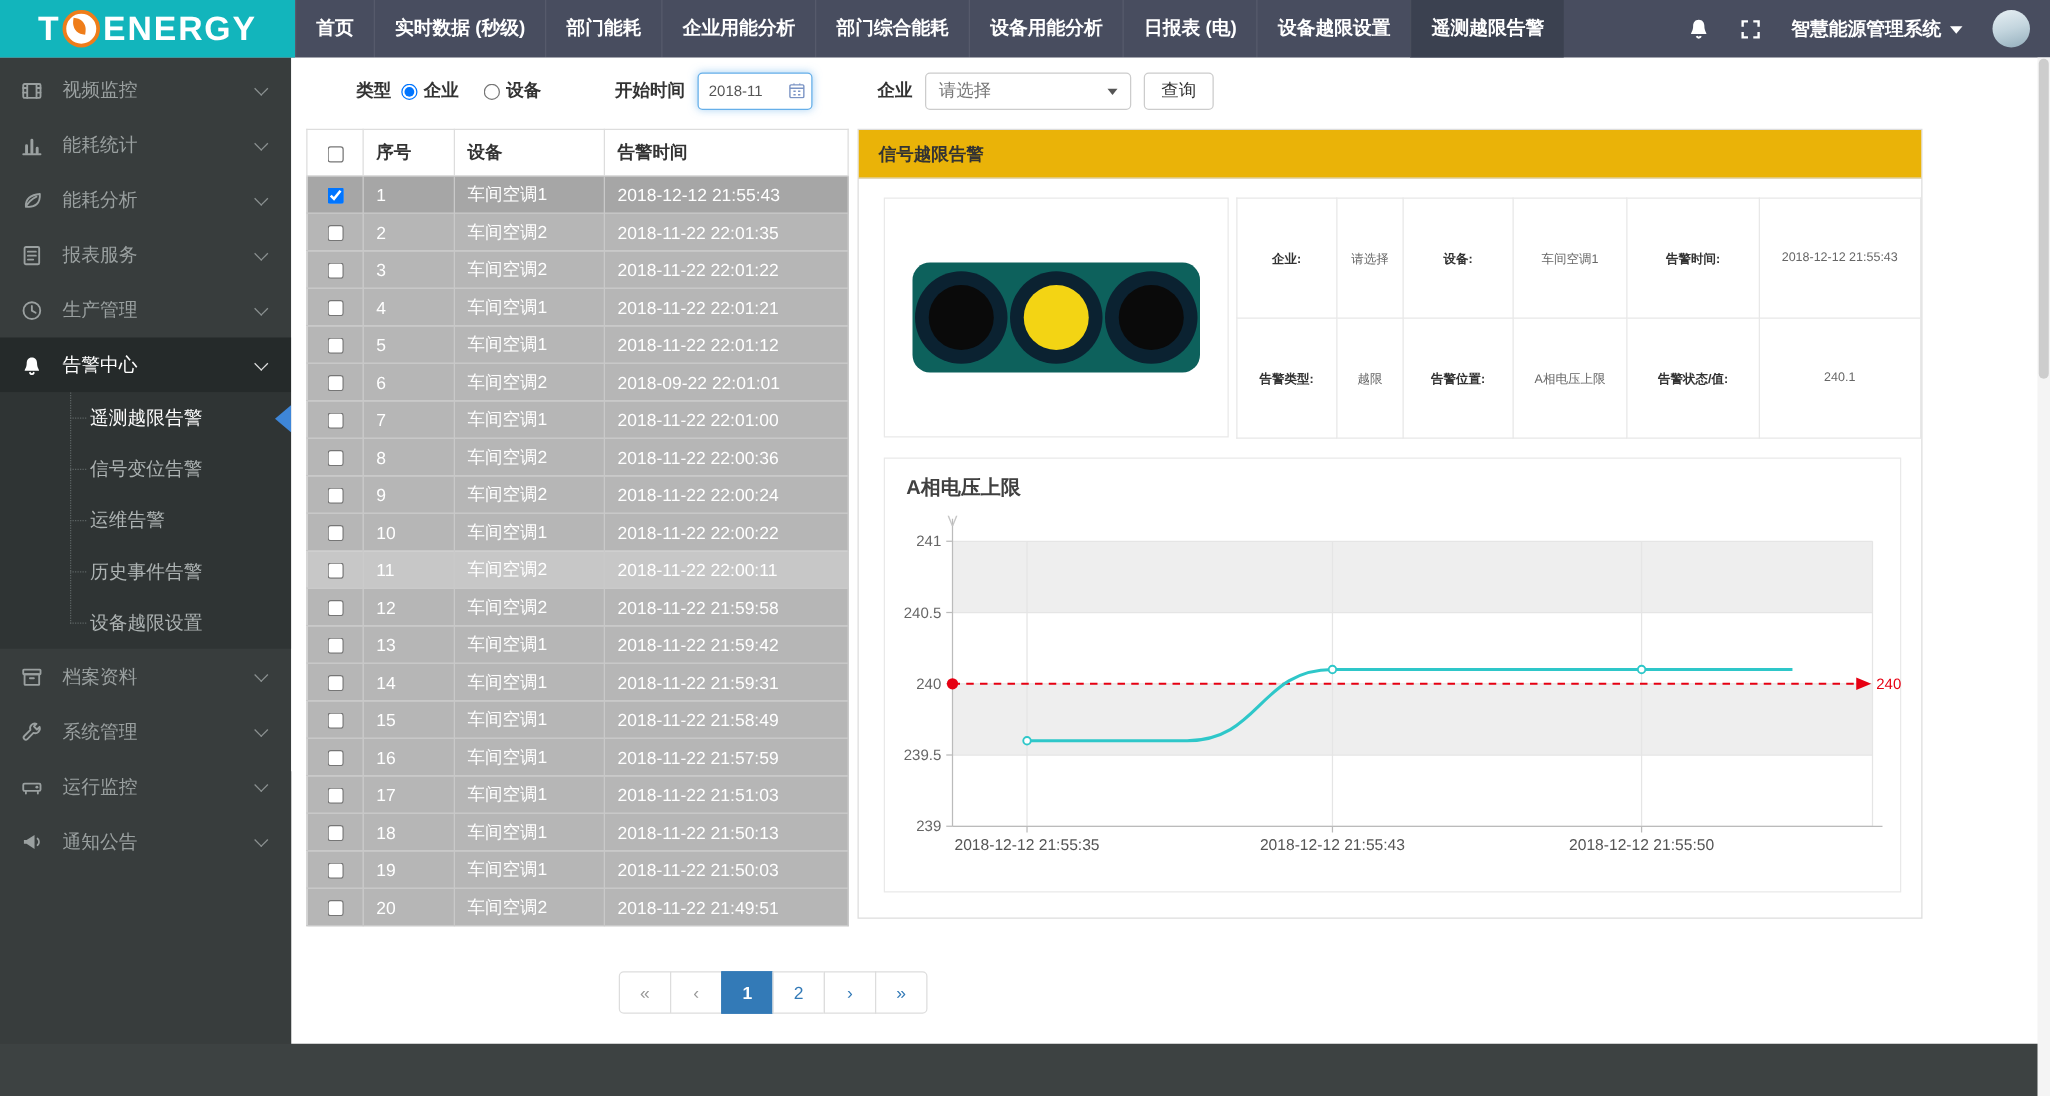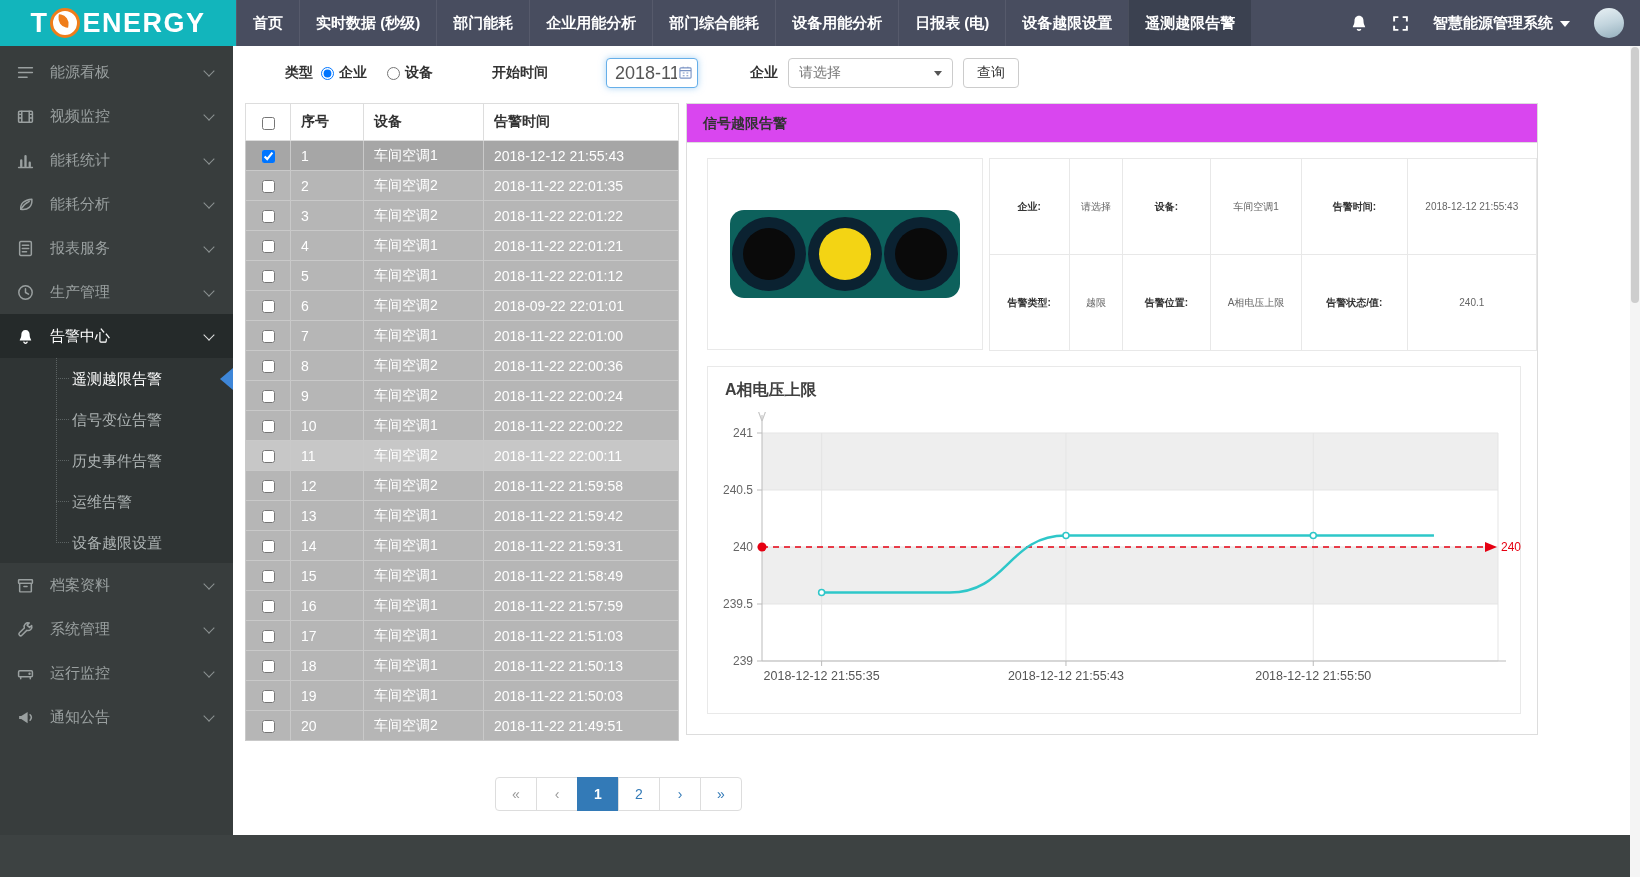--- a/index.html
+++ b/index.html
@@ -45,22 +45,22 @@
   .scrollbar{position:absolute;right:0;top:46px;width:10px;height:831px;background:#f4f4f4;z-index:6;}
   .scroll-thumb{position:absolute;left:1px;top:1px;width:8px;height:256px;background:#cdcdcd;border-radius:4px;}
 
   
   .filter-row{position:absolute;left:0;top:10px;height:34px;display:flex;align-items:center;font-size:14px;color:#333;}
   .flabel{font-weight:bold;white-space:nowrap;}
   .radio-wrap{display:flex;align-items:center;gap:5px;cursor:pointer;}
   .radio-wrap input{margin:0;}
   .rlabel{font-weight:bold;color:#333;}
   .date-wrap{position:relative;margin-left:10px;}
-  .date-input{width:62px;height:28px;border:1px solid #66afe9;border-radius:4px;padding:0 20px 0 8px;font-size:18px;color:#555;
-              outline:none;box-shadow:0 0 7px rgba(102,175,233,.55);font-family:inherit;margin-left:48px;}
+  .date-input{width:62px;height:28px;border:1px solid #66afe9;border-radius:4px;padding:0 20px 0 8px;font-size:12px;color:#555;
+              outline:none;box-shadow:0 0 7px rgba(102,175,233,.55);font-family:inherit;}
   .cal-icon{position:absolute;right:6px;top:8px;display:flex;}
   .select{margin-left:10px;width:165px;height:30px;border:1px solid #ccc;border-radius:4px;background:#fff;display:flex;
           align-items:center;justify-content:space-between;padding:0 10px;cursor:pointer;box-sizing:border-box;}
   .sel-text{color:#777;font-size:14px;}
   .sel-caret{width:0;height:0;border:4px solid transparent;border-top:5px solid #555;margin-top:4px;}
   .query-btn{margin-left:10px;height:30px;padding:0 13px;border:1px solid #ccc;border-radius:4px;background:#fff;
              font-size:14px;color:#333;cursor:pointer;font-family:Liberation Serif, serif;}
 
   
   .alarm-table{position:absolute;left:12px;top:57px;width:433px;border-collapse:collapse;table-layout:fixed;border:1px solid #c9c9c9;}
@@ -76,21 +76,21 @@
   .pagination{position:absolute;left:262px;top:731px;display:flex;}
   .page-btn{min-width:30px;height:32px;line-height:32px;text-align:center;border:1px solid #ddd;margin-left:-1px;
             color:#337ab7;font-size:14px;background:#fff;cursor:pointer;padding:0 5px;user-select:none;}
   .page-btn:first-child{border-radius:4px 0 0 4px;margin-left:0;}
   .page-btn:last-child{border-radius:0 4px 4px 0;}
   .page-btn.active{background:#337ab7;border-color:#337ab7;color:#fff;font-weight:bold;}
   .page-btn.disabled{color:#999;}
 
   
   .detail-panel{position:absolute;left:453px;top:57px;width:852px;height:632px;border:1px solid #ddd;background:#fff;box-sizing:border-box;}
-  .panel-header{height:38px;line-height:38px;background:#d946ef;border-bottom:1px solid #ddd;padding-left:16px;
+  .panel-header{height:38px;line-height:38px;background:#eab308;border-bottom:1px solid #ddd;padding-left:16px;
                 font-weight:bold;font-size:14px;color:#333;}
   .traffic-card{position:absolute;left:20px;top:54px;width:274px;height:190px;border:1px solid #e9e9e9;
                 display:flex;align-items:center;justify-content:center;}
   .traffic-box{width:230px;height:88px;background:#0d615c;border-radius:14px;display:flex;align-items:center;justify-content:center;gap:2px;}
   .lamp{width:74px;height:74px;border-radius:50%;background:#0b2231;display:flex;align-items:center;justify-content:center;flex:none;}
   .lamp .core{width:52px;height:52px;border-radius:50%;}
   .info-table{position:absolute;left:302px;top:54px;border-collapse:collapse;table-layout:fixed;}
   .info-table td{border:1px solid #e8e8e8;height:95px;text-align:center;font-size:10px;padding:0 2px;}
   .info-table .info-label{font-weight:bold;color:#333;}
   .info-table .info-value{color:#666;}
@@ -140,29 +140,20 @@
       </div>
       <div class="avatar"></div>
     </div>
   </header>
 
   <aside class="sidebar">
     <div class="menu">
         <div class="side-item">
           <span class="icon">
             <svg width="17" height="17" viewBox="0 0 16 16" fill="none" stroke="currentColor" stroke-width="1.4" stroke-linecap="round" stroke-linejoin="round">
-              <path d="M1.5 3.5h13M1.5 8h13M1.5 12.5h8"></path>
-            </svg>
-          </span>
-          <span class="lbl">能源看板</span>
-          <span class="chev"></span>
-        </div>
-        <div class="side-item">
-          <span class="icon">
-            <svg width="17" height="17" viewBox="0 0 16 16" fill="none" stroke="currentColor" stroke-width="1.4" stroke-linecap="round" stroke-linejoin="round">
               <rect x="1.5" y="3" width="13" height="10.5" rx="1"></rect>
               <path d="M4.5 3v10.5M11.5 3v10.5M1.5 6h3M1.5 9.5h3M11.5 6h3M11.5 9.5h3"></path>
             </svg>
           </span>
           <span class="lbl">视频监控</span>
           <span class="chev"></span>
         </div>
         <div class="side-item">
           <span class="icon">
             <svg width="17" height="17" viewBox="0 0 16 16" fill="none" stroke="currentColor" stroke-width="1.4" stroke-linecap="round" stroke-linejoin="round">
@@ -209,22 +200,22 @@
               <path d="M8 1.8c-2.6 0-3.9 2-3.9 4.4 0 3.4-1.5 4.4-1.5 5.6h10.8c0-1.2-1.5-2.2-1.5-5.6 0-2.4-1.3-4.4-3.9-4.4z" fill="currentColor" stroke="none"></path>
               <path d="M6.6 13.4a1.5 1.5 0 0 0 2.8 0"></path>
             </svg>
           </span>
           <span class="lbl">告警中心</span>
           <span class="chev"></span>
         </div>
         <div class="submenu">
           <div class="sub-item active"><span class="sub-lbl">遥测越限告警</span><span class="sel-arrow"></span></div>
           <div class="sub-item"><span class="sub-lbl">信号变位告警</span></div>
+          <div class="sub-item"><span class="sub-lbl">运维告警</span></div>
           <div class="sub-item"><span class="sub-lbl">历史事件告警</span></div>
-          <div class="sub-item"><span class="sub-lbl">运维告警</span></div>
           <div class="sub-item"><span class="sub-lbl">设备越限设置</span></div>
         </div>
         <div class="side-item">
           <span class="icon">
             <svg width="17" height="17" viewBox="0 0 16 16" fill="none" stroke="currentColor" stroke-width="1.4" stroke-linecap="round" stroke-linejoin="round">
               <rect x="1.5" y="2.5" width="13" height="3.5" rx=".5"></rect>
               <rect x="2.5" y="6" width="11" height="8" rx=".5"></rect>
               <path d="M6.5 9h3"></path>
             </svg>
           </span>

